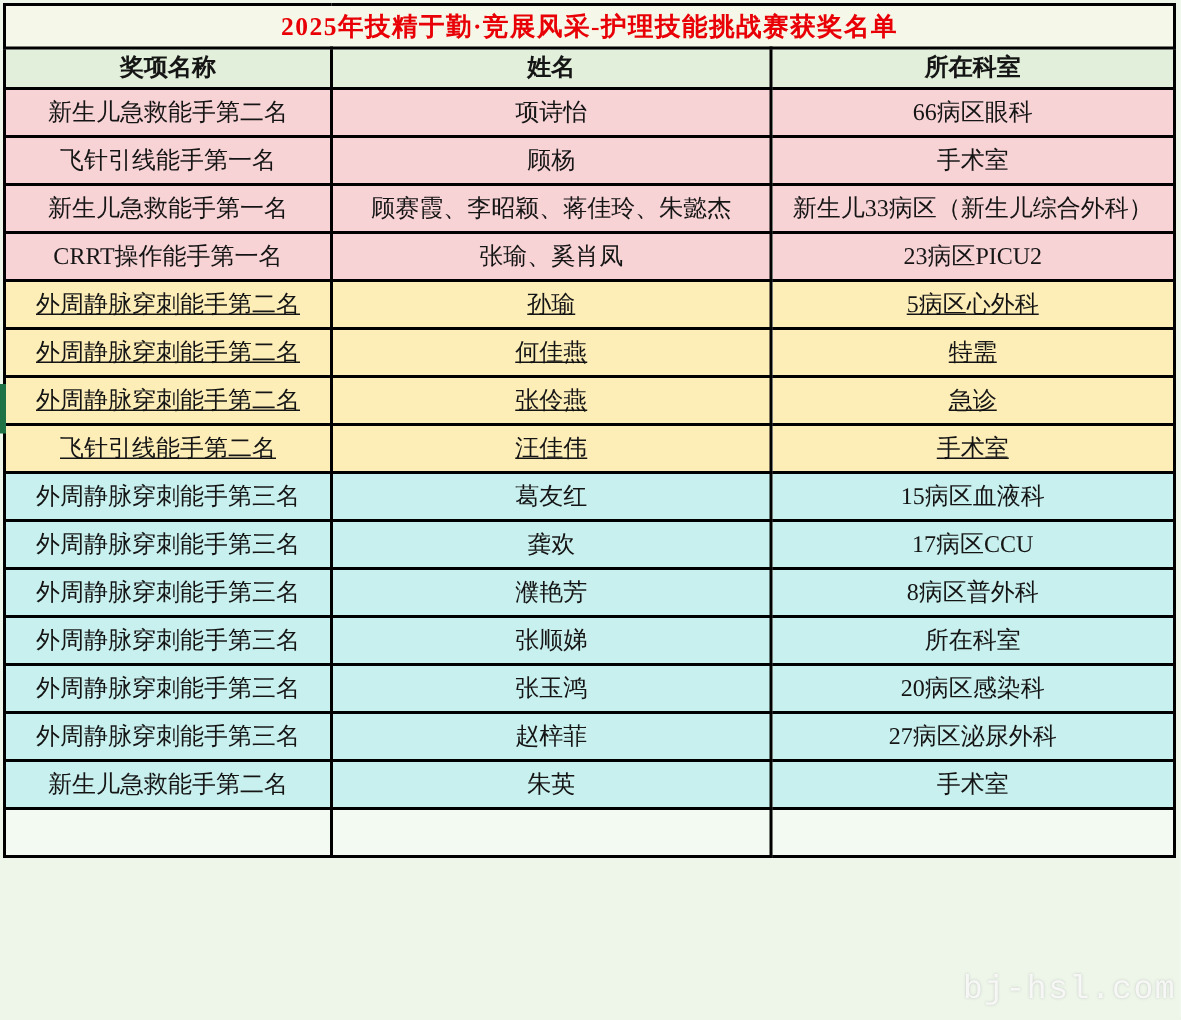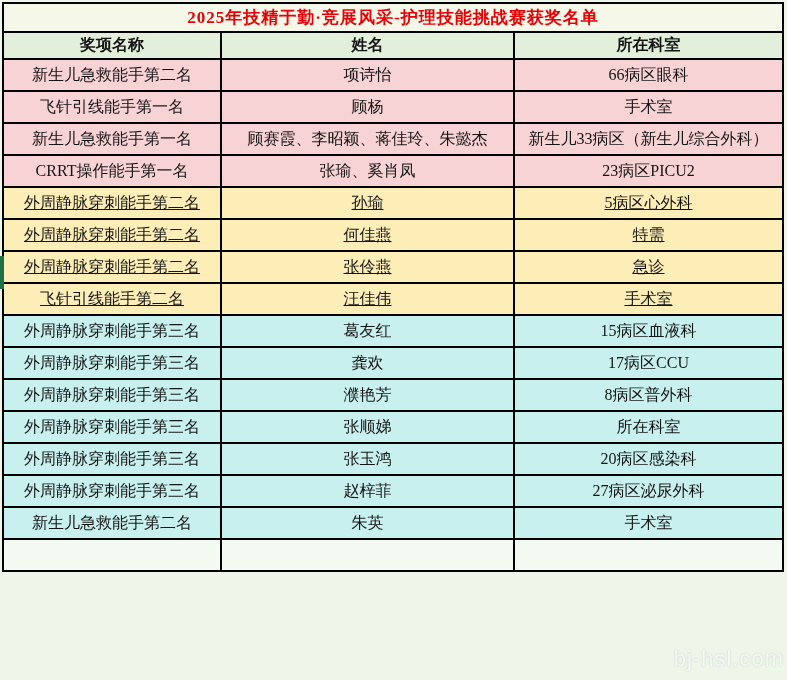--- a/index.html
+++ b/index.html
@@ -48,21 +48,21 @@
   col.c1{width:218px;} col.c2{width:293px;} col.c3{width:269px;}
   .selection-marker{
     position:absolute;
     left:0;top:256px;
     width:4px;height:33px;
     background:#1f7246;
   }
   .watermark{
     position:absolute;
     right:3px;bottom:8px;
-    font-family:Liberation Sans, sans-serif;
+    font-family:Liberation Mono, monospace;
     font-size:22px;
     color:rgba(255,255,255,0.80);
     text-shadow:0 0 2px rgba(160,160,160,0.55);
     letter-spacing:1px;
     pointer-events:none;
     margin-left:48px;
   }
 </style>
 </head>
 <body>

